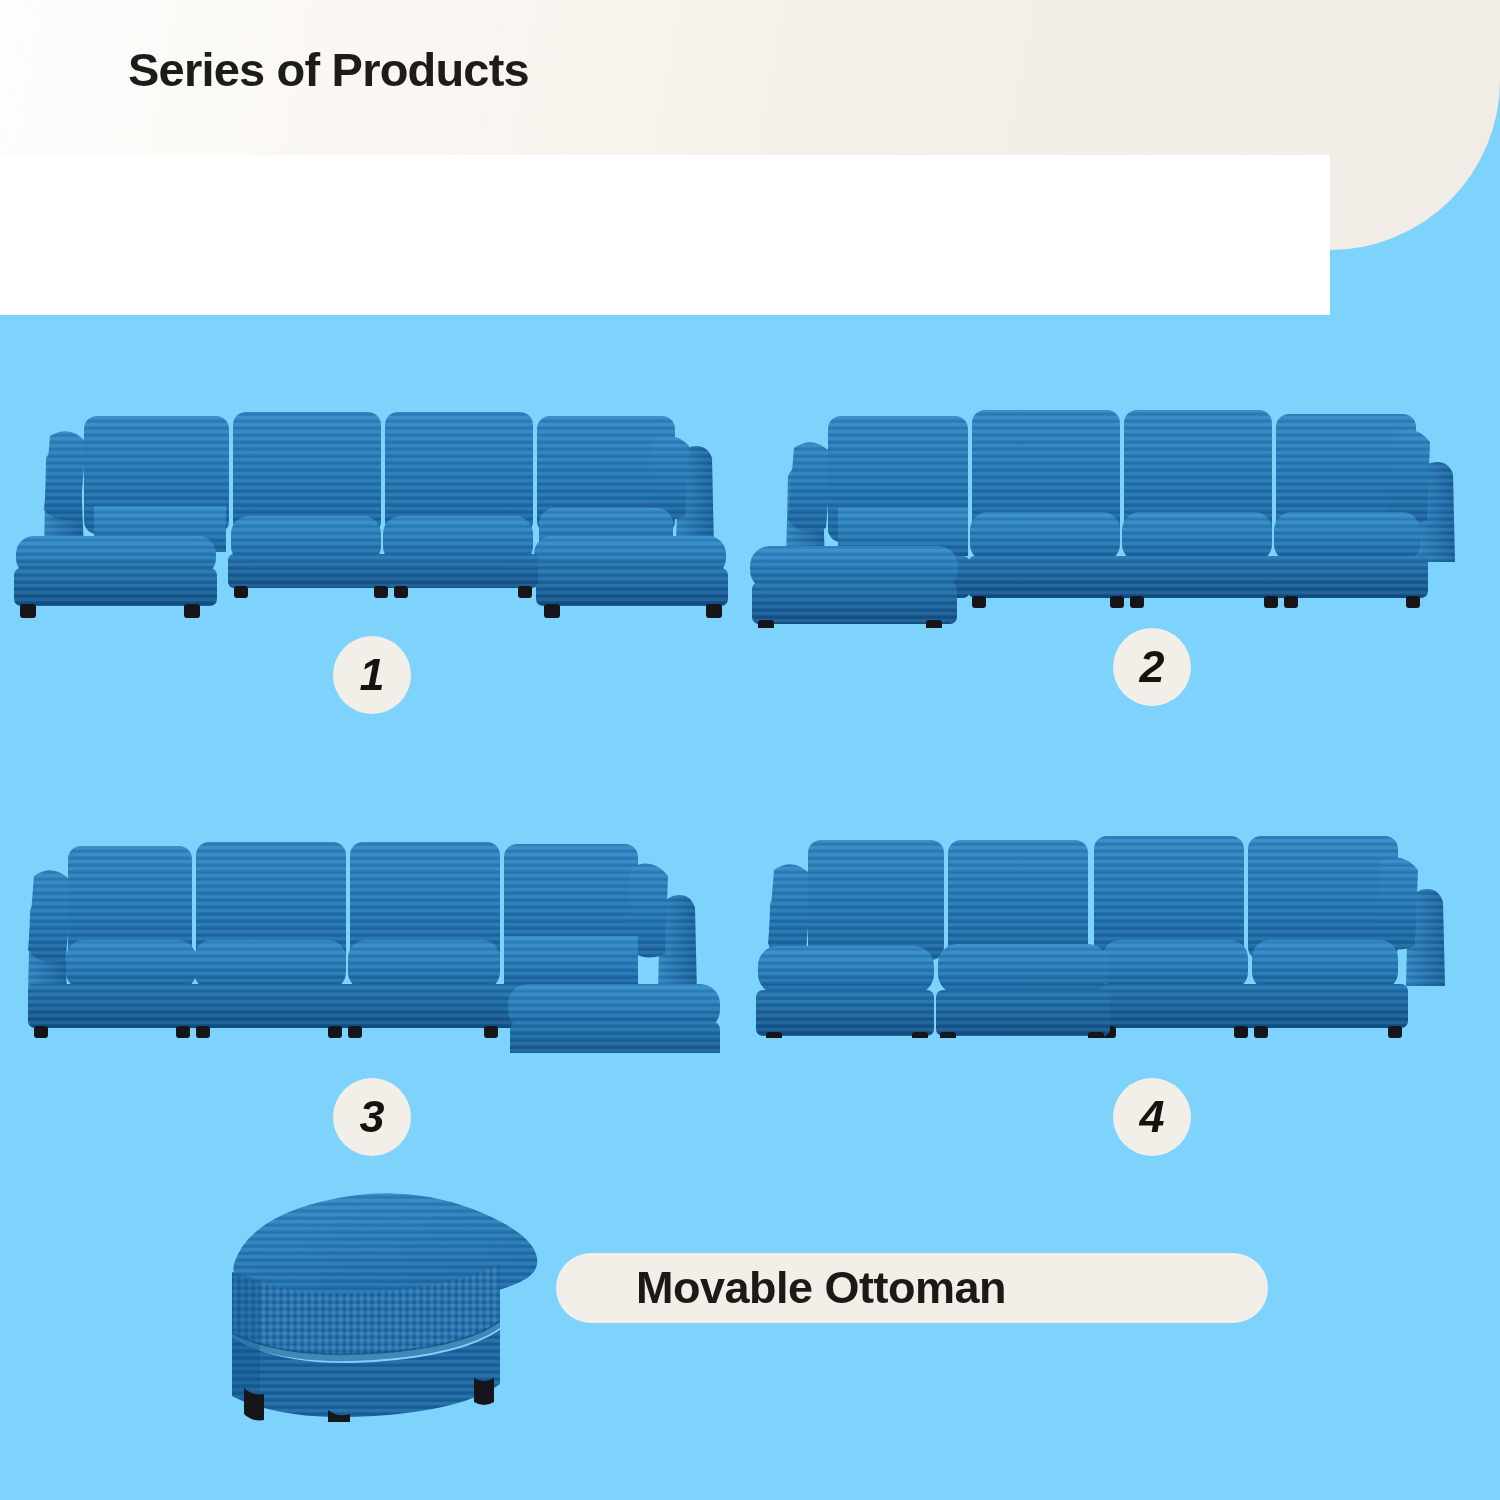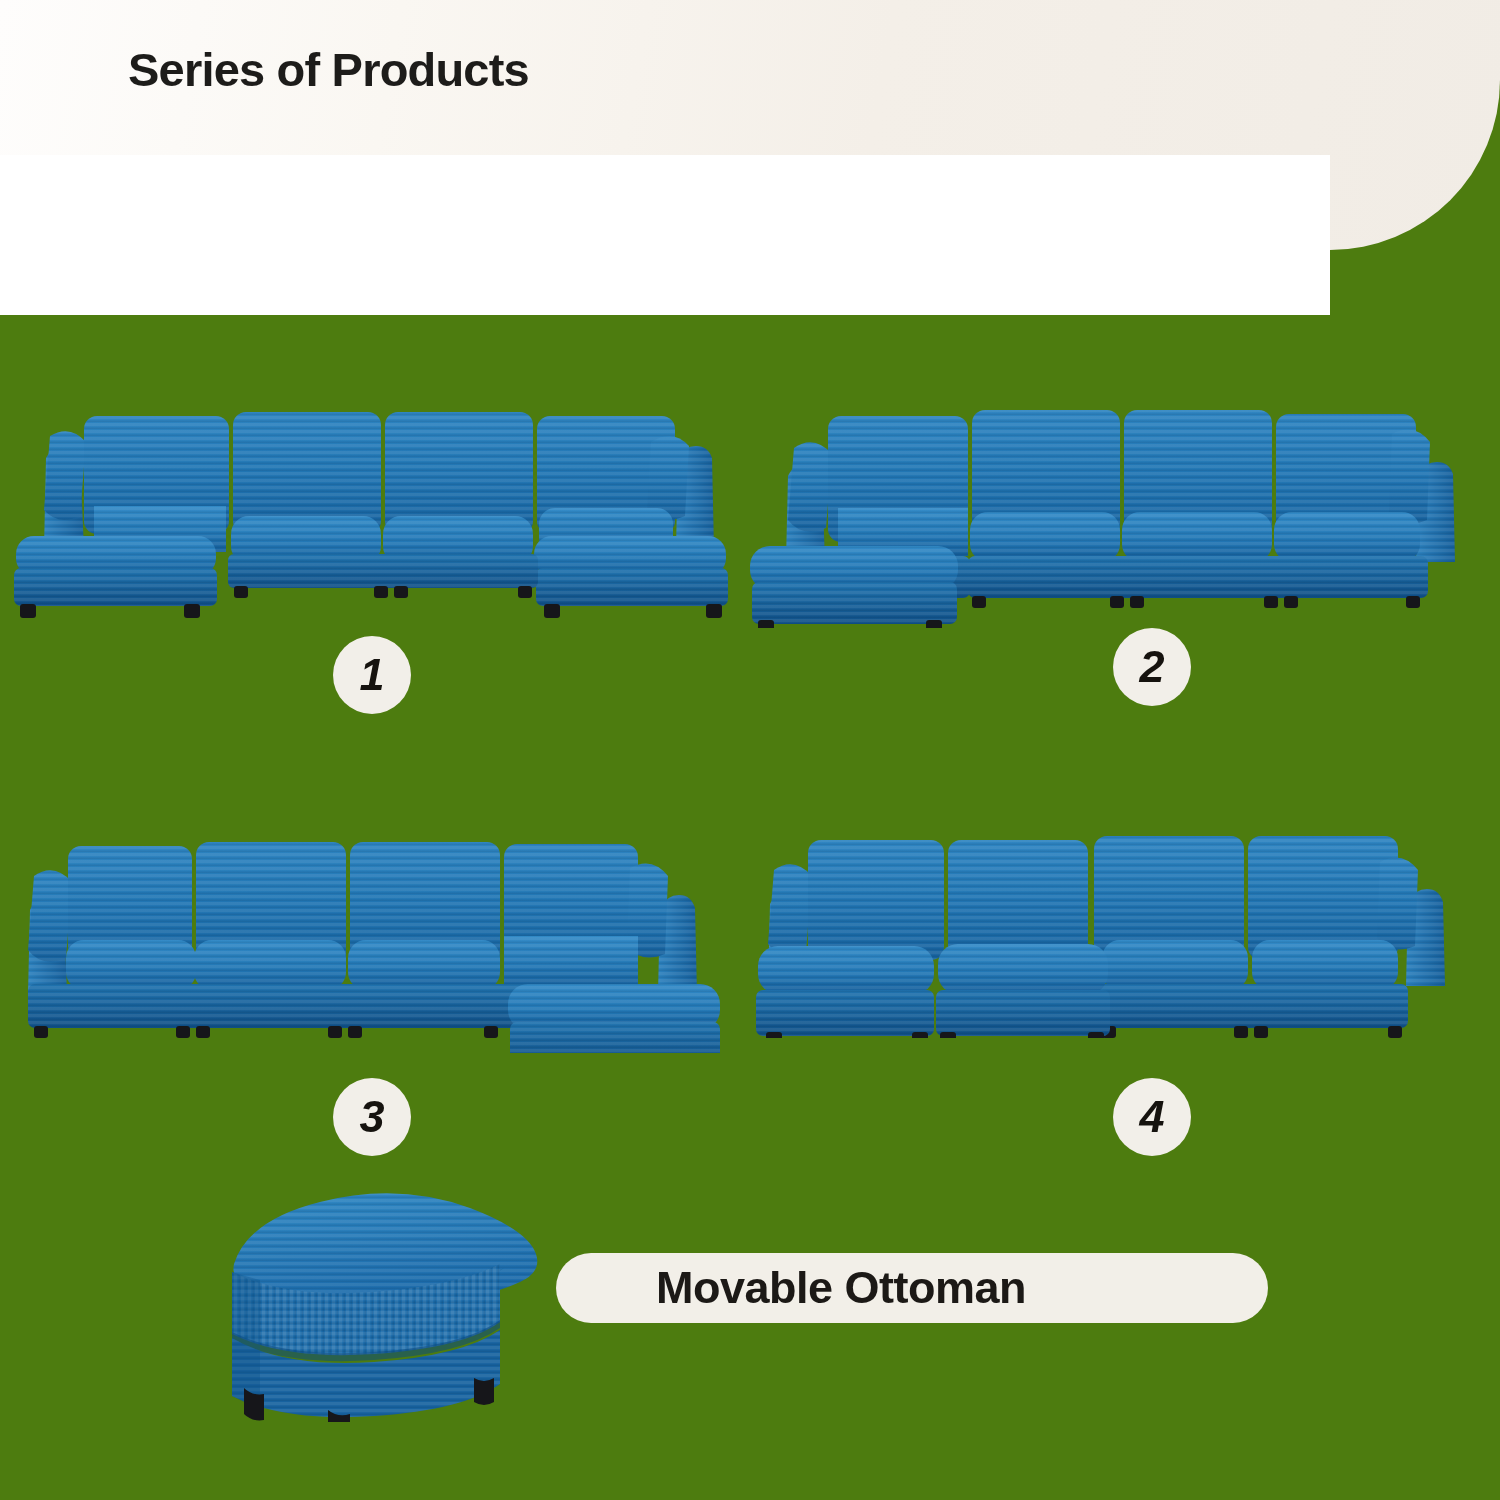--- a/index.html
+++ b/index.html
@@ -9,21 +9,21 @@
     height: 1500px;
     background: #ffffff;
     font-family: "Liberation Sans", sans-serif;
     overflow: hidden;
   }
 
   #page {
     position: relative;
     width: 1500px;
     height: 1500px;
-    background: #4d7c0f;
+    background: #7dd3fc;
   }
 
   
   .header-band {
     position: absolute;
     left: 0;
     top: 0;
     width: 1500px;
     height: 250px;
     background: linear-gradient(100deg, #fefdfc 0%, #faf7f2 26%, #f4efe8 58%, #f1ece5 100%);
@@ -104,21 +104,20 @@
     top: 1254px;
     width: 600px;
     height: 68px;
     display: flex;
     align-items: center;
     font-size: 45px;
     font-weight: 700;
     letter-spacing: -0.5px;
     color: #1c1916;
     white-space: nowrap;
-    margin-left: 20px;
   }
 </style>
 </head>
 <body>
 
 <div id="page">
 
   <div class="header-band">
     <div class="header-carve"></div>
   </div>

